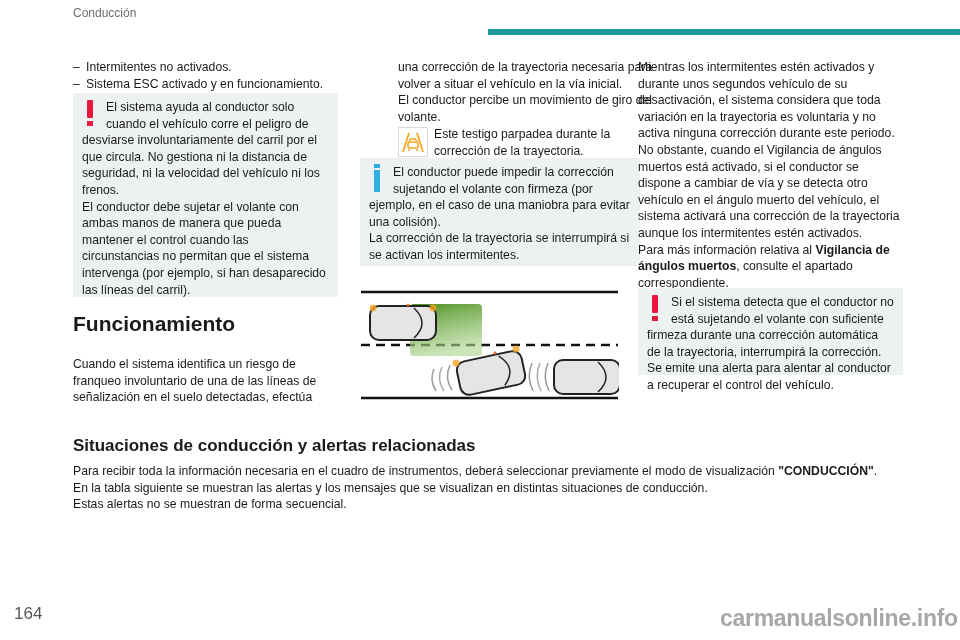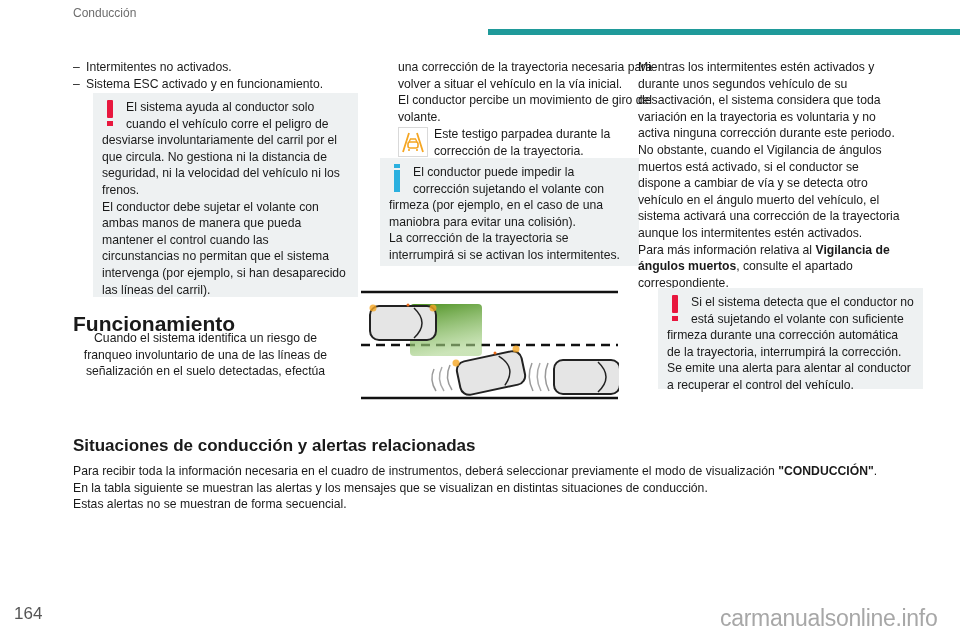--- a/index.html
+++ b/index.html
@@ -5,37 +5,37 @@
   html, body { margin:0; padding:0; }
   body { width:960px; height:640px; background:#ffffff; position:relative; overflow:hidden;
          font-family:"Liberation Sans", sans-serif; color:#1a1a1a; }
   .abs { position:absolute; }
   .section-label { left:73px; top:6px; font-size:12px; color:#6d6d6d; }
   .header-bar { left:488px; top:29px; width:472px; height:6px; background:#1f9a9a; }
   .txt { font-size:12.2px; line-height:16.6px; }
   .col1 { left:73px; width:265px; }
   .col2 { left:356px; width:265px; }
   .col3 { left:638px; width:265px; }
-  .box { background:#eef1f2; box-sizing:border-box; padding:6px 9px 8px 9px;margin-left:20px; }
+  .box { background:#eef1f2; box-sizing:border-box; padding:6px 9px 8px 9px; }
   .box p { margin:0; }
   .icon-wrap { float:left; width:24px; height:30px; position:relative; }
   .excl { position:absolute; left:5px; top:1px; width:6px; height:18px; background:#e8173e; border-radius:1px; }
   .excl-dot { position:absolute; left:5px; top:22px; width:6px; height:5px; background:#e8173e; }
   .info-bar { position:absolute; left:5px; top:6px; width:6px; height:22px; background:#2bb0df; }
   .info-dot { position:absolute; left:5px; top:0px; width:6px; height:4px; background:#2bb0df; }
   h2 { margin:0; font-weight:bold; }
   .h-func { left:73px; top:312px; font-size:21px; }
   .h-sit { left:73px; top:436px; font-size:17px; }
   .dash-list { margin:0; padding:0; list-style:none; }
   .dash-list li { display:flex; }
   .dash-list li span.d { width:13px; flex:none; }
   .warn-lamp { float:left; width:30px; height:30px; border:1px solid #d9d9d9; box-sizing:border-box; margin:1px 6px 0 0; position:relative; }
   .illus { left:356px; top:285px; width:263px; height:116px; }
   .page-num { left:14px; top:604px; font-size:17px; color:#555; }
-  .watermark { left:720px; top:605px; font-size:23px; color:#a7a7a7; letter-spacing:-0.3px; }
+  .watermark { left:720px; top:605px; font-size:23px; color:#a7a7a7; letter-spacing:-0.3px;font-weight:bold; }
   b { font-weight:bold; }
 </style>
 </head>
 <body>
 
 <div class="abs section-label">Conducción</div>
 <div class="abs header-bar"></div>
 
 <div class="abs col1 txt" style="top:59px;">
   <ul class="dash-list">
@@ -53,40 +53,40 @@
 <div class="abs col1 box txt" style="top:93px; height:204px;">
   <div class="icon-wrap">
     <div class="excl"></div>
       <div class="excl-dot"></div>
   </div>
   <p>El sistema ayuda al conductor solo cuando el vehículo corre el peligro de desviarse involuntariamente del carril por el que circula. No gestiona ni la distancia de seguridad, ni la velocidad del vehículo ni los frenos.</p>
   <p>El conductor debe sujetar el volante con ambas manos de manera que pueda mantener el control cuando las circunstancias no permitan que el sistema intervenga (por ejemplo, si han desaparecido las líneas del carril).</p>
 </div>
 
 <h2 class="abs h-func">Funcionamiento</h2>
-<div class="abs col1 txt" style="top:330px;text-align:center;">Cuando el sistema identifica un riesgo de franqueo involuntario de una de las líneas de señalización en el suelo detectadas, efectúa</div>
+<div class="abs col1 txt" style="top:356px;">Cuando el sistema identifica un riesgo de franqueo involuntario de una de las líneas de señalización en el suelo detectadas, efectúa</div>
 
 <div class="abs col2 txt" style="top:59px;margin-left:42px;">
   <div>una corrección de la trayectoria necesaria para volver a situar el vehículo en la vía inicial.</div>
   <div>El conductor percibe un movimiento de giro del volante.</div>
   <div style="margin-top:1px; overflow:hidden;">
     <div class="warn-lamp">
       <svg width="28" height="28" viewBox="0 0 28 28">
         <path d="M10 5 L4 24 M18 5 L24 24" stroke="#f5a623" stroke-width="1.8" fill="none"></path>
         <rect x="9" y="14" width="10" height="6" rx="2" fill="none" stroke="#f5a623" stroke-width="1.6"></rect>
         <path d="M10 14 L11.5 11 L16.5 11 L18 14" fill="none" stroke="#f5a623" stroke-width="1.4"></path>
         <line x1="10" y1="21" x2="10" y2="23" stroke="#f5a623" stroke-width="1.6"></line>
         <line x1="18" y1="21" x2="18" y2="23" stroke="#f5a623" stroke-width="1.6"></line>
       </svg>
     </div>
     <div>Este testigo parpadea durante la corrección de la trayectoria.</div>
   </div>
 </div>
 
-<div class="abs col2 box txt" style="top:158px; height:108px; left:360px; width:259px;">
+<div class="abs col2 box txt" style="top:158px; height:108px; left:360px; width:280px;">
   <div class="icon-wrap">
     <div class="info-dot"></div>
       <div class="info-bar"></div>
   </div>
   <p>El conductor puede impedir la corrección sujetando el volante con firmeza (por ejemplo, en el caso de una maniobra para evitar una colisión).</p>
   <p>La corrección de la trayectoria se interrumpirá si se activan los intermitentes.</p>
 </div>
 
 <div class="abs illus">
   <svg width="263" height="116" viewBox="0 0 263 116">
@@ -127,21 +127,21 @@
     <path d="M242 77 Q258 92 242 107" fill="none" stroke="#222" stroke-width="1.5"></path>
   </svg>
 </div>
 
 <div class="abs col3 txt" style="top:59px;">
   <div>Mientras los intermitentes estén activados y durante unos segundos vehículo de su desactivación, el sistema considera que toda variación en la trayectoria es voluntaria y no activa ninguna corrección durante este periodo.</div>
   <div>No obstante, cuando el Vigilancia de ángulos muertos está activado, si el conductor se dispone a cambiar de vía y se detecta otro vehículo en el ángulo muerto del vehículo, el sistema activará una corrección de la trayectoria aunque los intermitentes estén activados.</div>
   <div><span>Para más información relativa al </span><b>Vigilancia de ángulos muertos</b><span>, consulte el apartado correspondiente.</span></div>
 </div>
 
-<div class="abs col3 box txt" style="top:288px; height:101px;">
+<div class="abs col3 box txt" style="top:288px; height:87px;">
   <div class="icon-wrap">
     <div class="excl"></div>
       <div class="excl-dot"></div>
   </div>
   <p>Si el sistema detecta que el conductor no está sujetando el volante con suficiente firmeza durante una corrección automática de la trayectoria, interrumpirá la corrección. Se emite una alerta para alentar al conductor a recuperar el control del vehículo.</p>
 </div>
 
 <h2 class="abs h-sit">Situaciones de conducción y alertas relacionadas</h2>
 <div class="abs txt" style="left:73px; top:463px; width:860px;">
   <div><span>Para recibir toda la información necesaria en el cuadro de instrumentos, deberá seleccionar previamente el modo de visualización </span><b>"CONDUCCIÓN"</b><span>.</span></div>

